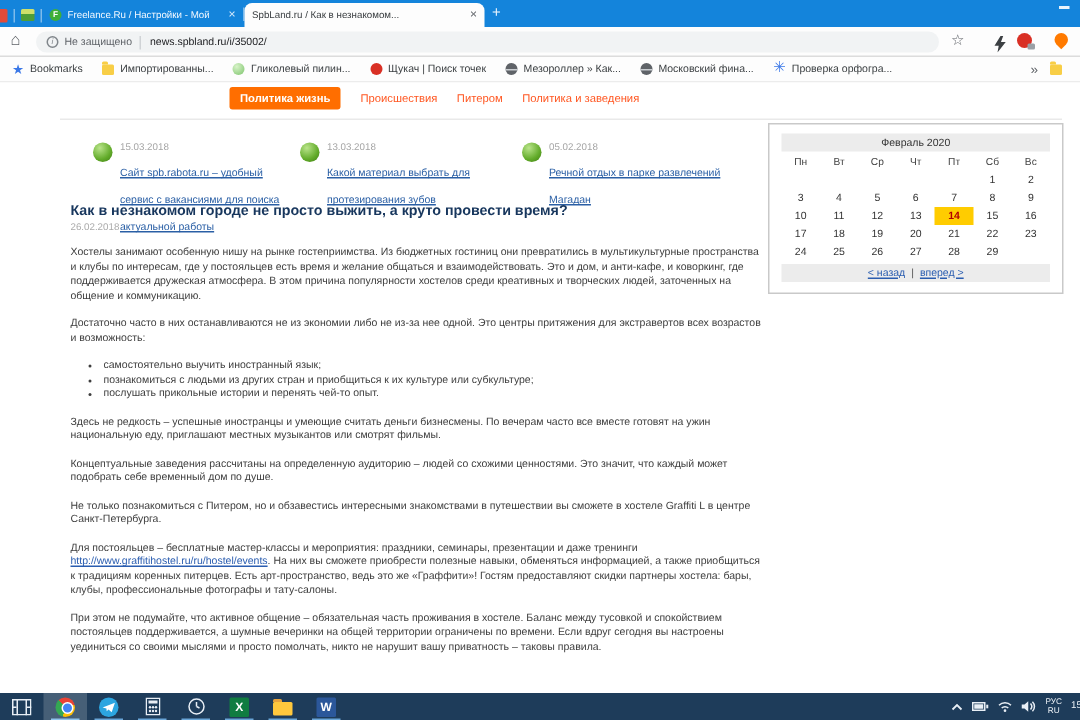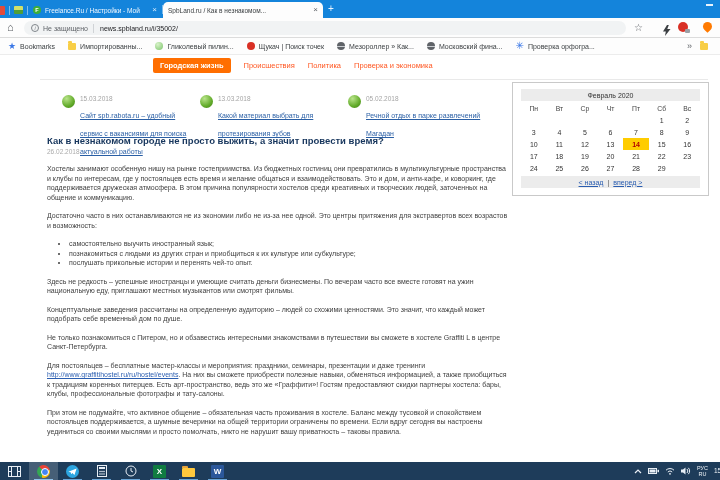--- a/index.html
+++ b/index.html
@@ -181,24 +181,24 @@
     </div>
     <div class="bm-chevron">»</div>
     <div class="bm bm-otherfolder">
       <span class="bmi bmi-folder"></span>
     </div>
   </div>
 
   <div class="page">
 
     <div class="sitenav">
-      <span class="nav-btn">Городская жизнь</span>
+      <span class="nav-btn">Политика жизнь</span>
       <a class="nav-link">Происшествия</a>
-      <a class="nav-link">Политика</a>
-      <a class="nav-link">Проверка и экономика</a>
+      <a class="nav-link">Питером</a>
+      <a class="nav-link">Политика и заведения</a>
     </div>
     <div class="nav-rule"></div>
 
     <div class="teaser t1">
       <span class="t-ic"></span>
       <div>
         <div class="t-date">15.03.2018</div>
         <a class="t-title">Сайт spb.rabota.ru – удобный сервис с вакансиями для поиска актуальной работы</a>
       </div>
     </div>
@@ -211,21 +211,21 @@
     </div>
     <div class="teaser t3">
       <span class="t-ic"></span>
       <div>
         <div class="t-date">05.02.2018</div>
         <a class="t-title">Речной отдых в парке развлечений Магадан</a>
       </div>
     </div>
 
     <div class="article">
-      <div class="art-title">Как в незнакомом городе не просто выжить, а значит провести время?</div>
+      <div class="art-title">Как в незнакомом городе не просто выжить, а круто провести время?</div>
       <div class="art-date">26.02.2018</div>
       <p>Хостелы занимают особенную нишу на рынке гостеприимства. Из бюджетных гостиниц они превратились в мультикультурные пространства и клубы по интересам, где у постояльцев есть время и желание общаться и взаимодействовать. Это и дом, и анти-кафе, и коворкинг, где поддерживается дружеская атмосфера. В этом причина популярности хостелов среди креативных и творческих людей, заточенных на общение и коммуникацию.</p>
       <p>Достаточно часто в них останавливаются не из экономии либо не из-за нее одной. Это центры притяжения для экстравертов всех возрастов и возможность:</p>
       <ul>
         <li>самостоятельно выучить иностранный язык;</li>
         <li>познакомиться с людьми из других стран и приобщиться к их культуре или субкультуре;</li>
         <li>послушать прикольные истории и перенять чей-то опыт.</li>
       </ul>
       <p>Здесь не редкость – успешные иностранцы и умеющие считать деньги бизнесмены. По вечерам часто все вместе готовят на ужин национальную еду, приглашают местных музыкантов или смотрят фильмы.</p>
       <p>Концептуальные заведения рассчитаны на определенную аудиторию – людей со схожими ценностями. Это значит, что каждый может подобрать себе временный дом по душе.</p>

